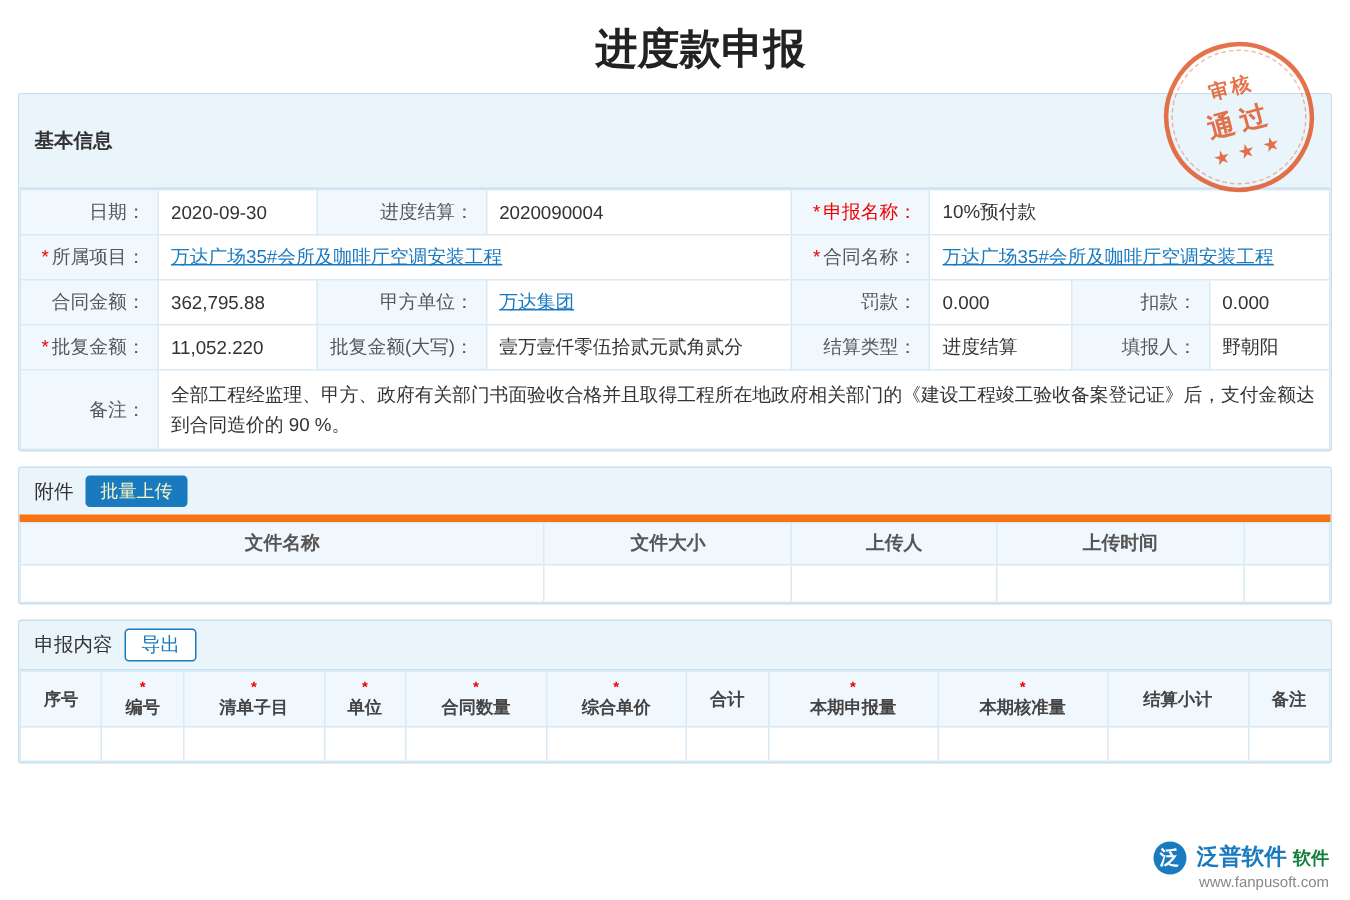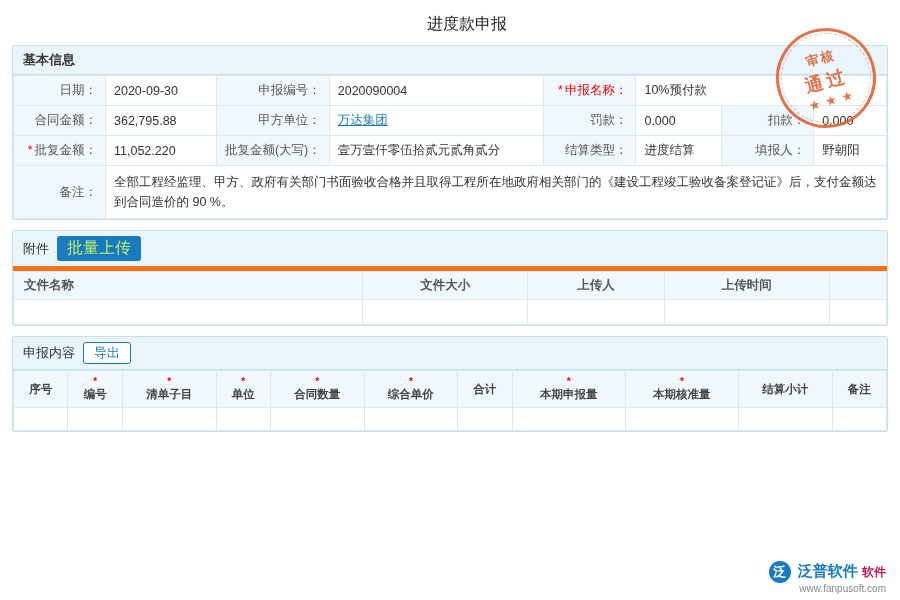--- a/index.html
+++ b/index.html
@@ -7,34 +7,34 @@
       font-family: "Microsoft YaHei", "SimHei", sans-serif;
       font-size: 13px;
       background: #fff;
       color: #333;
       width: 900px;
       min-height: 600px;
       overflow: hidden;
     }
     .page-title {
       text-align: center;
-      font-size: 16px;
-      font-weight: normal;
+      font-size: 28px;
+      font-weight: bold;
       padding: 14px 0 10px;
       color: #222;
       margin-left: 34px;
     }
     .section {
       border: 1px solid #c8dff0;
       margin: 0 12px 10px;
       border-radius: 2px;
     }
     .section-header {
       background: #eaf4fb;
-      padding: 5px 10px;
+      padding: 22px 10px;
       font-size: 13px;
       color: #333;
       font-weight: bold;
       border-bottom: 1px solid #c8dff0;
     }
     .info-table {
       width: 100%;
       border-collapse: collapse;
     }
     .info-table td {
@@ -122,43 +122,43 @@
     .attach-header {
       background: #eaf4fb;
       padding: 5px 10px;
       border-bottom: 5px solid #f97316;
       display: flex;
       align-items: center;
       gap: 8px;
     }
     .batch-upload-btn {
       background: #1a7abf;
-      color: #bef264;
+      color: #fef9c3;
       border: none;
       padding: 2px 10px;
       border-radius: 3px;
-      font-size: 16px;
+      font-size: 12px;
       cursor: pointer;
     }
     .attach-table {
       width: 100%;
       border-collapse: collapse;
     }
     .attach-table th, .attach-table td {
       border: 1px solid #d9eaf5;
       padding: 5px 10px;
       font-size: 12.5px;
       text-align: center;
     }
     .attach-table th {
       background: #f0f8fd;
       color: #555;
     }
     .attach-table .col-name {
-      text-align: left;
+      text-align: center;
       width: 40%;
     }
     
     .content-header {
       background: #eaf4fb;
       padding: 5px 10px;
       border-bottom: 1px solid #c8dff0;
       display: flex;
       align-items: center;
       gap: 8px;
@@ -248,26 +248,36 @@
   </div>
 
   <div class="section">
     <div class="section-header">基本信息</div>
     <table class="info-table">
       <tbody>
 
         <tr>
           <td class="label">日期：</td>
           <td class="value">2020-09-30</td>
-          <td class="label">申报编号：</td>
+          <td class="label">进度结算：</td>
           <td class="value">2020090004</td>
           <td class="label" style="color:#e00;margin-top:28px;"><span class="required">*</span><span>申报名称：</span></td>
           <td class="value" colspan="3">10%预付款</td>
         </tr>
 
+        <tr>
+          <td class="label"><span class="required">*</span><span>所属项目：</span></td>
+          <td class="value" colspan="3">
+            <span class="link-text">万达广场35#会所及咖啡厅空调安装工程</span>
+          </td>
+          <td class="label"><span class="required">*</span><span>合同名称：</span></td>
+          <td class="value" colspan="3">
+            <span class="link-text">万达广场35#会所及咖啡厅空调安装工程</span>
+          </td>
+        </tr>
 
         <tr>
           <td class="label">合同金额：</td>
           <td class="value">362,795.88</td>
           <td class="label">甲方单位：</td>
           <td class="value">
             <span class="link-text">万达集团</span>
           </td>
           <td class="label">罚款：</td>
           <td class="value">0.000</td>
@@ -358,19 +368,19 @@
         </tr>
       </tbody>
     </table>
   </div>
 
   <div class="logo-bottom">
     <div>
       <span class="logo-brand">
         <span class="logo-icon">泛</span>
         <span>泛普软件</span>
-        <span style="font-size:12px;color:#be185d;font-family:Liberation Mono, monospace;">软件</span>
+        <span style="font-size:12px;color:#15803d;font-family:Liberation Mono, monospace;">软件</span>
       </span>
     </div>
     <div class="logo-url">www.fanpusoft.com</div>
   </div>
 
 </div>
 
 </body></html>

